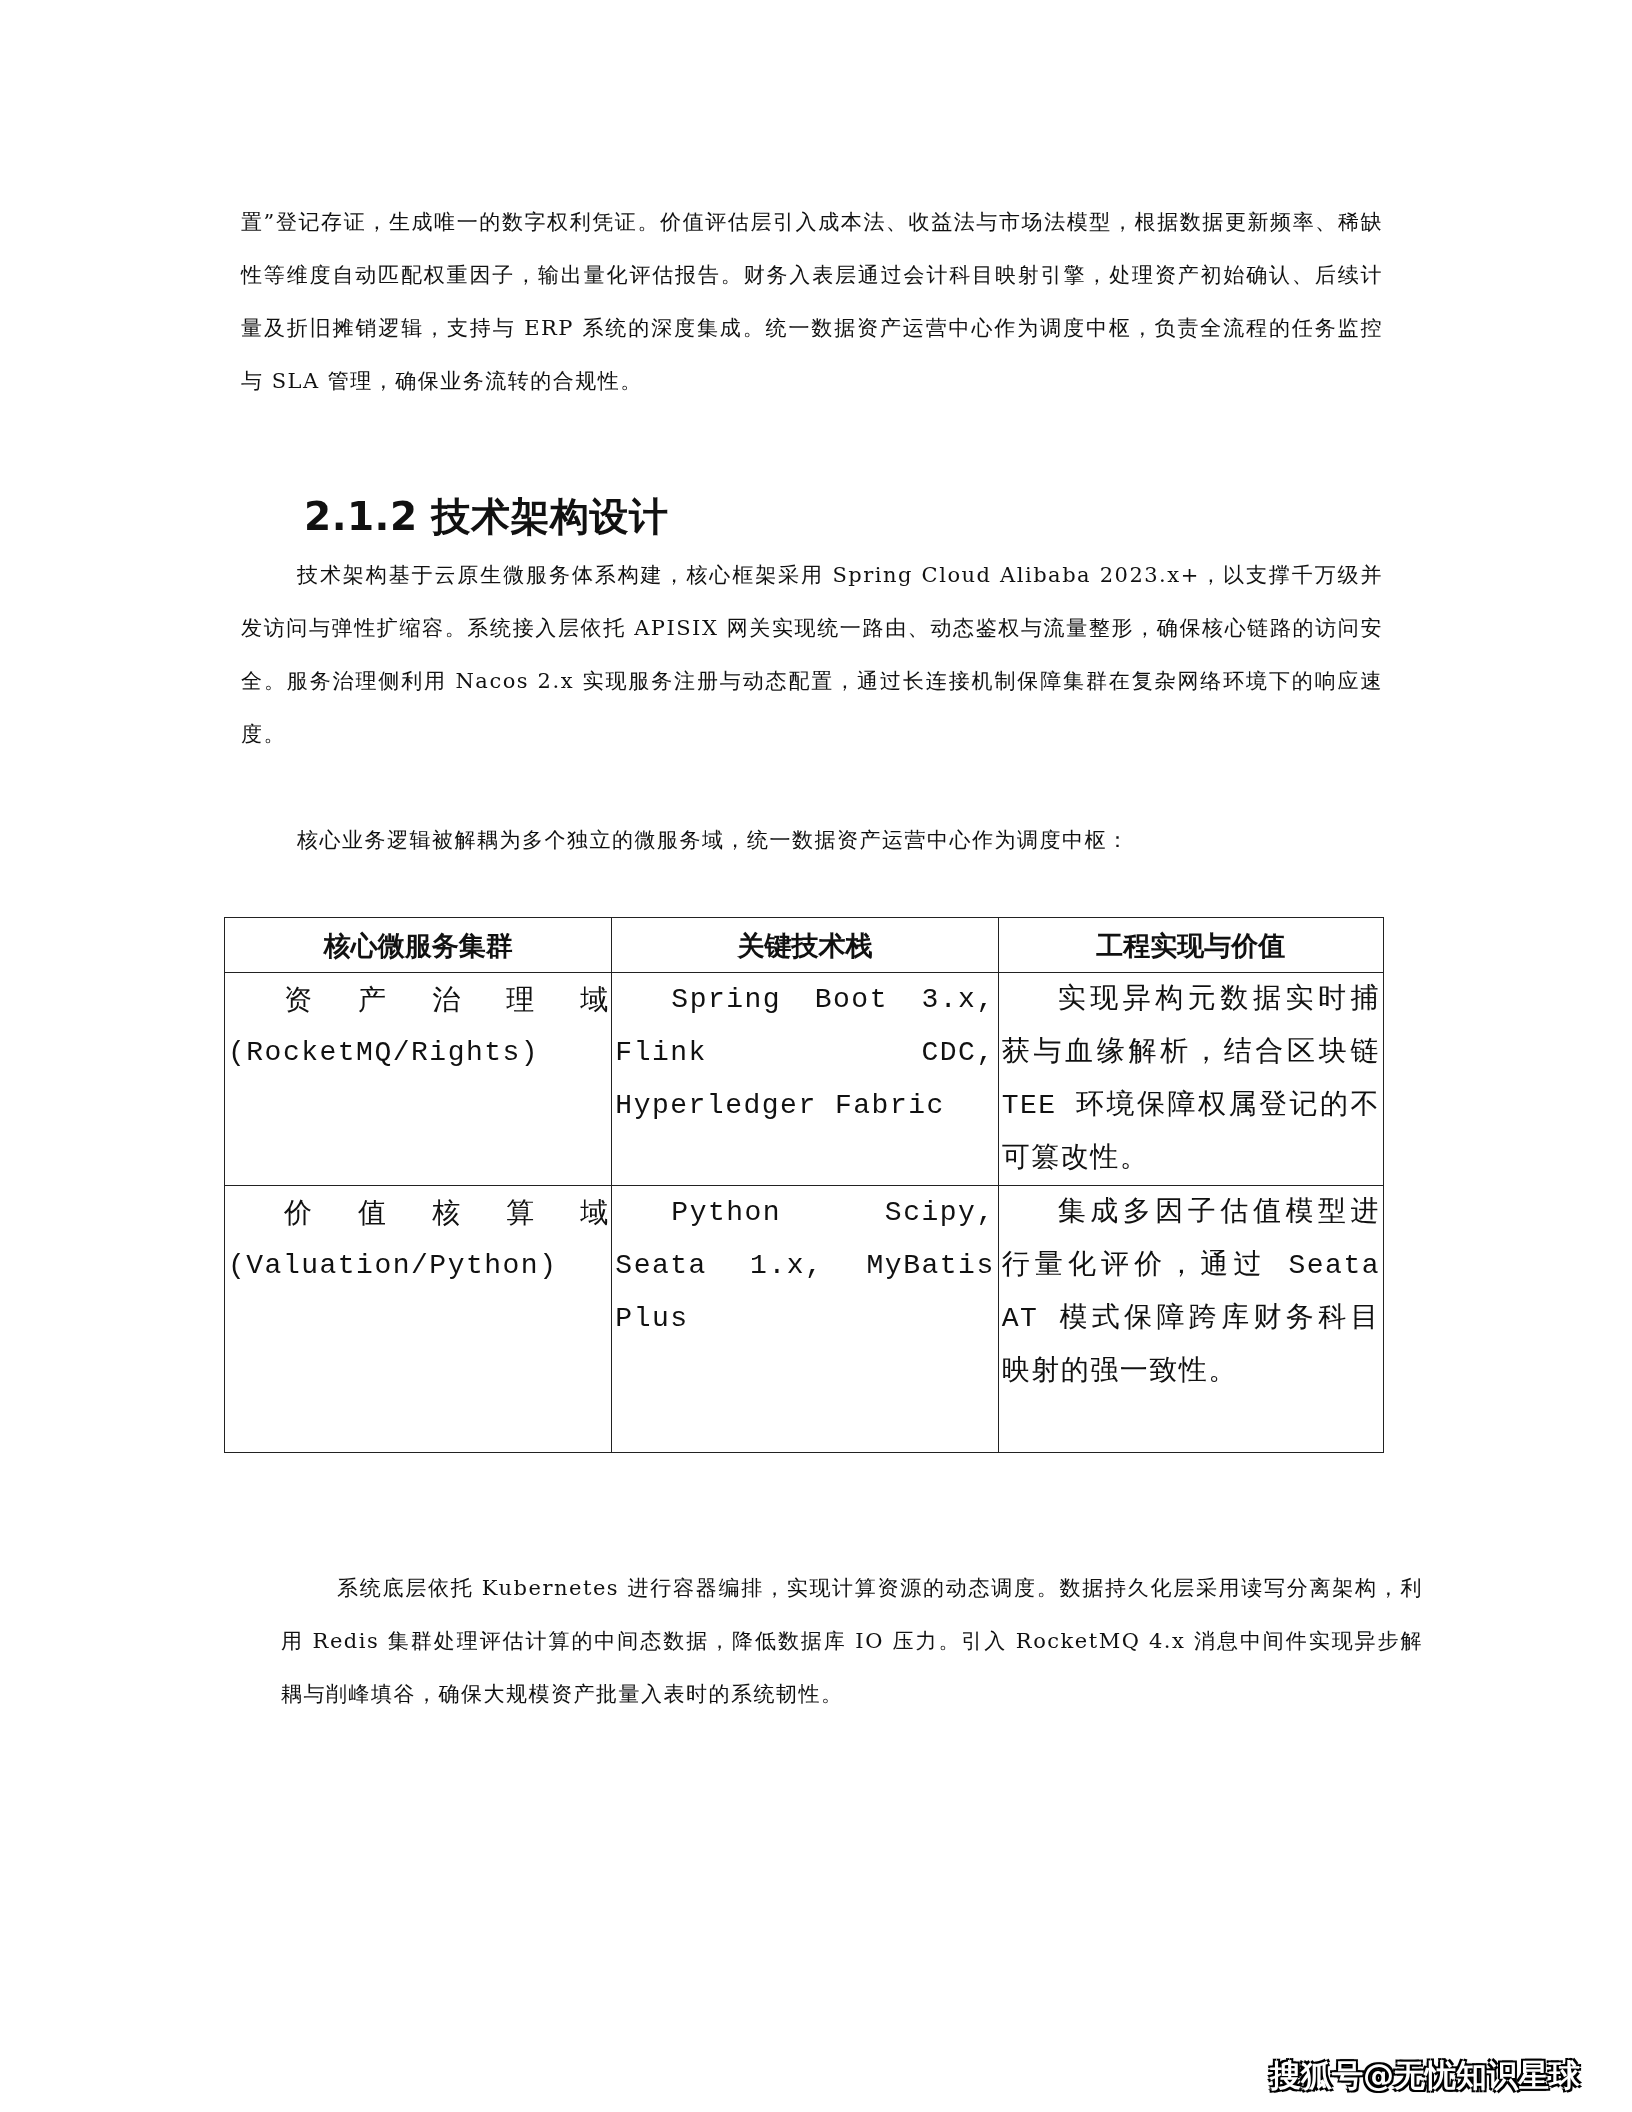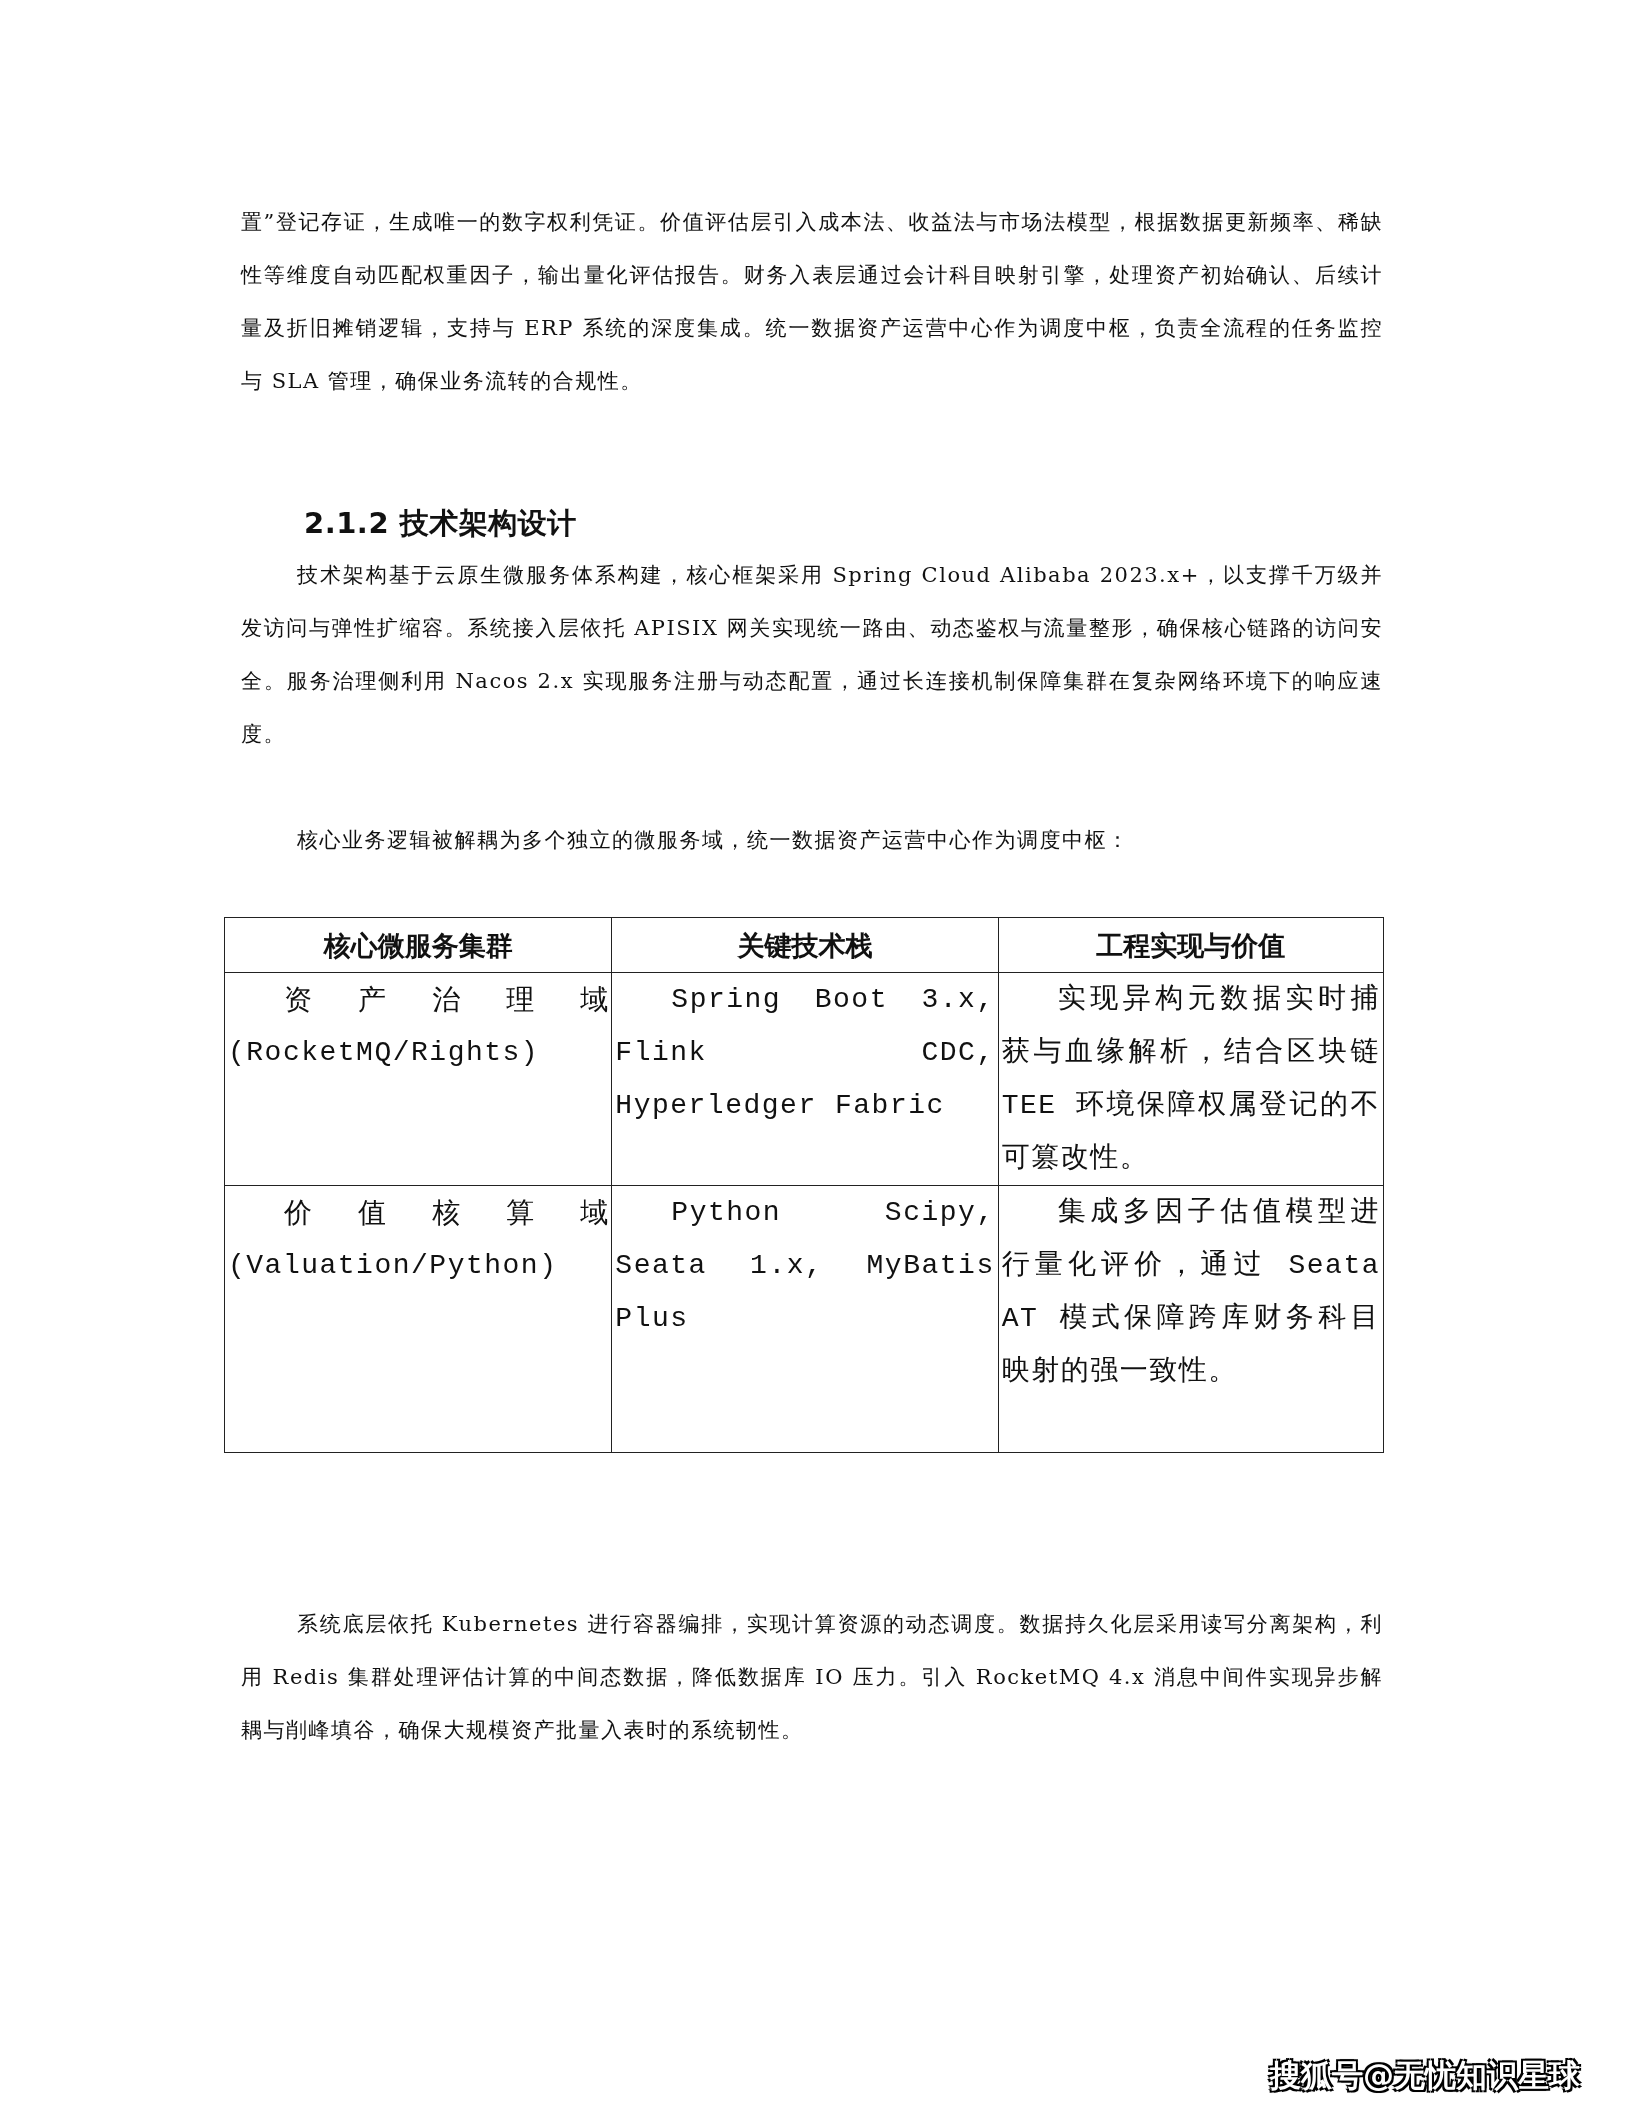--- a/index.html
+++ b/index.html
@@ -1,22 +1,22 @@
 <!DOCTYPE html>
 <html><head>
 <meta charset="utf-8">
 <style>
   html, body { margin:0; padding:0; background:#ffffff; }
   body { width:1632px; height:2112px; position:relative; overflow:hidden;
          font-family:"DejaVu Serif","Liberation Serif",serif; color:#111; }
   .para { position:absolute; left:241px; width:1142px; font-size:21px; line-height:53px;
           text-align:justify; letter-spacing:1.5px; margin:0; }
   .indent { text-indent:56px; }
-  .heading { position:absolute; left:304px; top:504px; font-family:"DejaVu Sans","Liberation Sans",sans-serif;
-             font-weight:bold; font-size:29px; margin:0; letter-spacing:0.5px; }
+  .heading { position:absolute; left:304px; top:490px; font-family:"DejaVu Sans","Liberation Sans",sans-serif;
+             font-weight:bold; font-size:39px; margin:0; letter-spacing:0.5px; }
   table.svc { position:absolute; left:224px; top:917px; width:1160px; border-collapse:collapse;
               font-size:28px; line-height:53px; letter-spacing:1.5px; }
   table.svc th, table.svc td { border:1.5px solid #222; vertical-align:top; padding:0 3px; text-align:justify; }
   table.svc th { font-family:"DejaVu Sans","Liberation Sans",sans-serif; font-weight:bold; font-size:27px;
                  height:54px; vertical-align:middle; text-align:center; letter-spacing:0; }
   table.svc td { font-family:"Liberation Mono","DejaVu Sans Mono",monospace; }
   table.svc td .cjk { font-family:"DejaVu Serif","Liberation Serif",serif; }
   .c1 { width:366px; } .c2 { width:365px; } .c3 { width:364px; }
   .indent-cell { text-indent:56px; }
   .row1 td { height:212px; }
@@ -58,15 +58,15 @@
       <td>
         <div class="cjk spread indent-cell" style="letter-spacing:0;">价值核算域</div>
         <div>(Valuation/Python)</div>
       </td>
       <td class="indent-cell">Python Scipy, Seata 1.x, MyBatis Plus</td>
       <td class="indent-cell cjk">集成多因子估值模型进行量化评价，通过 Seata AT 模式保障跨库财务科目映射的强一致性。</td>
     </tr>
   </tbody>
 </table>
 
-<p class="para indent" style="top:1598px;">系统底层依托 Kubernetes 进行容器编排，实现计算资源的动态调度。数据持久化层采用读写分离架构，利用 Redis 集群处理评估计算的中间态数据，降低数据库 IO 压力。引入 RocketMQ 4.x 消息中间件实现异步解耦与削峰填谷，确保大规模资产批量入表时的系统韧性。</p>
+<p class="para indent" style="top:1562px;margin-left:40px;">系统底层依托 Kubernetes 进行容器编排，实现计算资源的动态调度。数据持久化层采用读写分离架构，利用 Redis 集群处理评估计算的中间态数据，降低数据库 IO 压力。引入 RocketMQ 4.x 消息中间件实现异步解耦与削峰填谷，确保大规模资产批量入表时的系统韧性。</p>
 
 <div class="watermark">搜狐号@无忧知识星球</div>
 
 </body></html>

